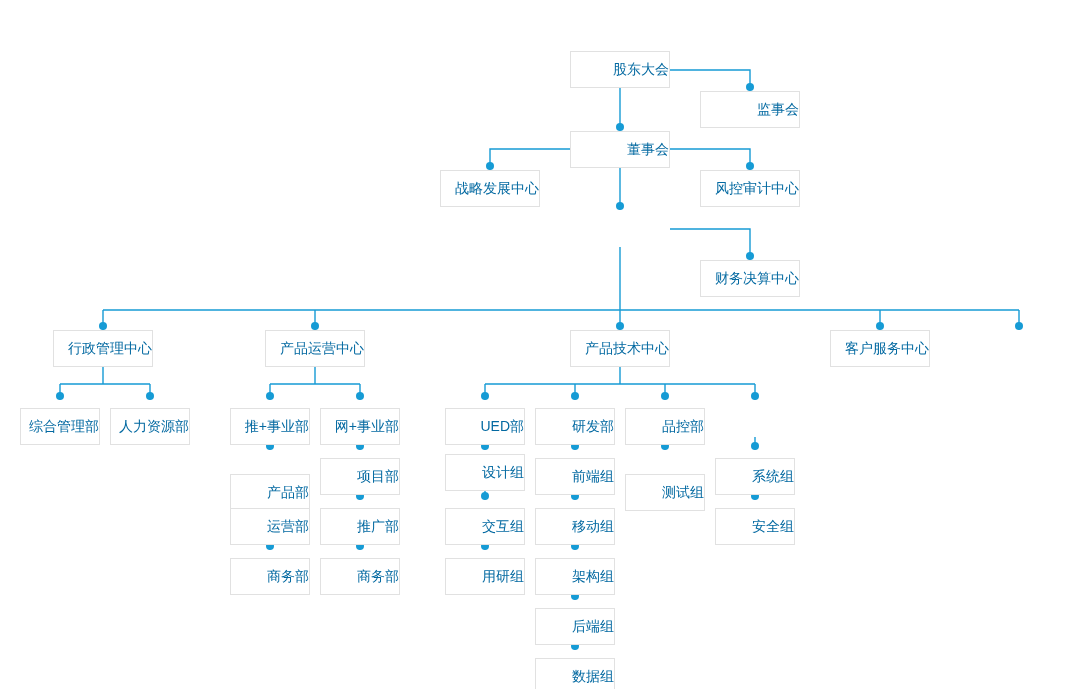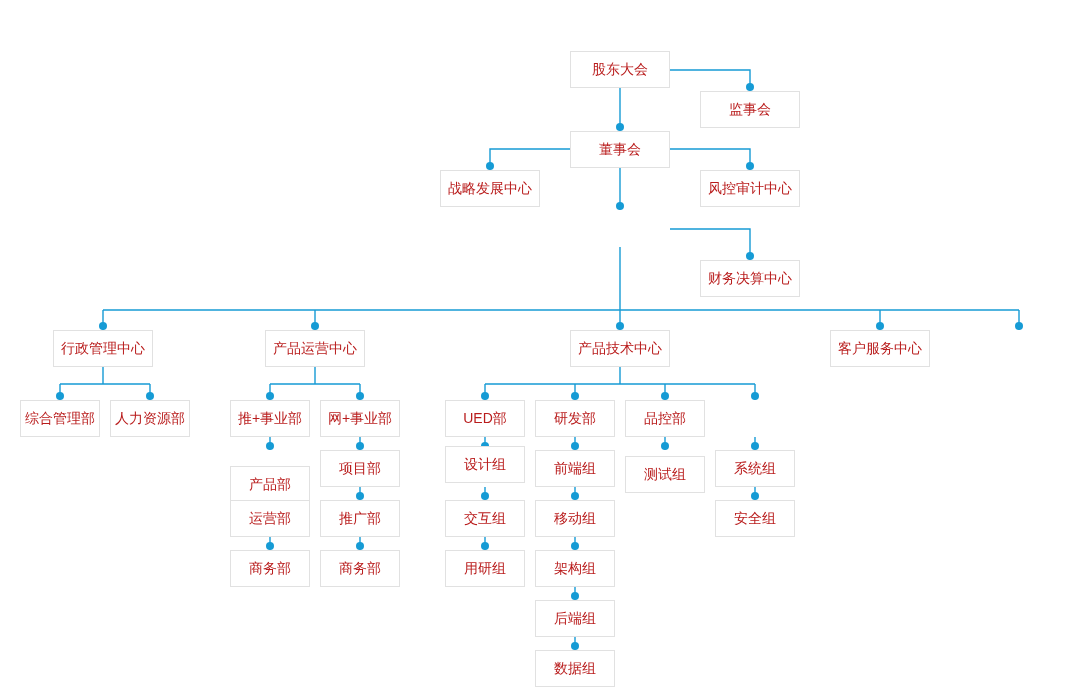--- a/index.html
+++ b/index.html
@@ -30,29 +30,29 @@
     fill: #169bd5;
     stroke: none;
   }
   .node {
     position: absolute;
     z-index: 2;
     box-sizing: border-box;
     height: 37px;
     background: #ffffff;
     border: 1px solid #e1e1e1;
-    color: #b91c1c;
+    color: #0369a1;
     font-size: 14px;
     line-height: 35px;
-    text-align: center;
+    text-align: right;
     white-space: nowrap;
     cursor: default;
   }
   .w { width: 100px; }
-  .n { width: 80px; }
+  .n { width: 80px; margin-top: 8px; }
 </style>
 </head>
 <body>
 
 <div class="canvas">
 
   <svg class="wires" width="1070" height="689" viewBox="0 0 1070 689">
 
     <path class="wire" d="M670,70 H750 V91"></path>
     <path class="wire" d="M620,88 V131"></path>
@@ -147,18 +147,18 @@
   <div class="node n" style="left:445px;top:446px">设计组</div>
   <div class="node n" style="left:445px;top:500px">交互组</div>
   <div class="node n" style="left:445px;top:550px">用研组</div>
 
   <div class="node n" style="left:535px;top:450px">前端组</div>
   <div class="node n" style="left:535px;top:500px">移动组</div>
   <div class="node n" style="left:535px;top:550px">架构组</div>
   <div class="node n" style="left:535px;top:600px">后端组</div>
   <div class="node n" style="left:535px;top:650px">数据组</div>
 
-  <div class="node n" style="left:625px;top:456px">测试组</div>
+  <div class="node n" style="left:625px;top:466px">测试组</div>
 
   <div class="node n" style="left:715px;top:450px">系统组</div>
   <div class="node n" style="left:715px;top:500px">安全组</div>
 
 </div>
 
 </body></html>

